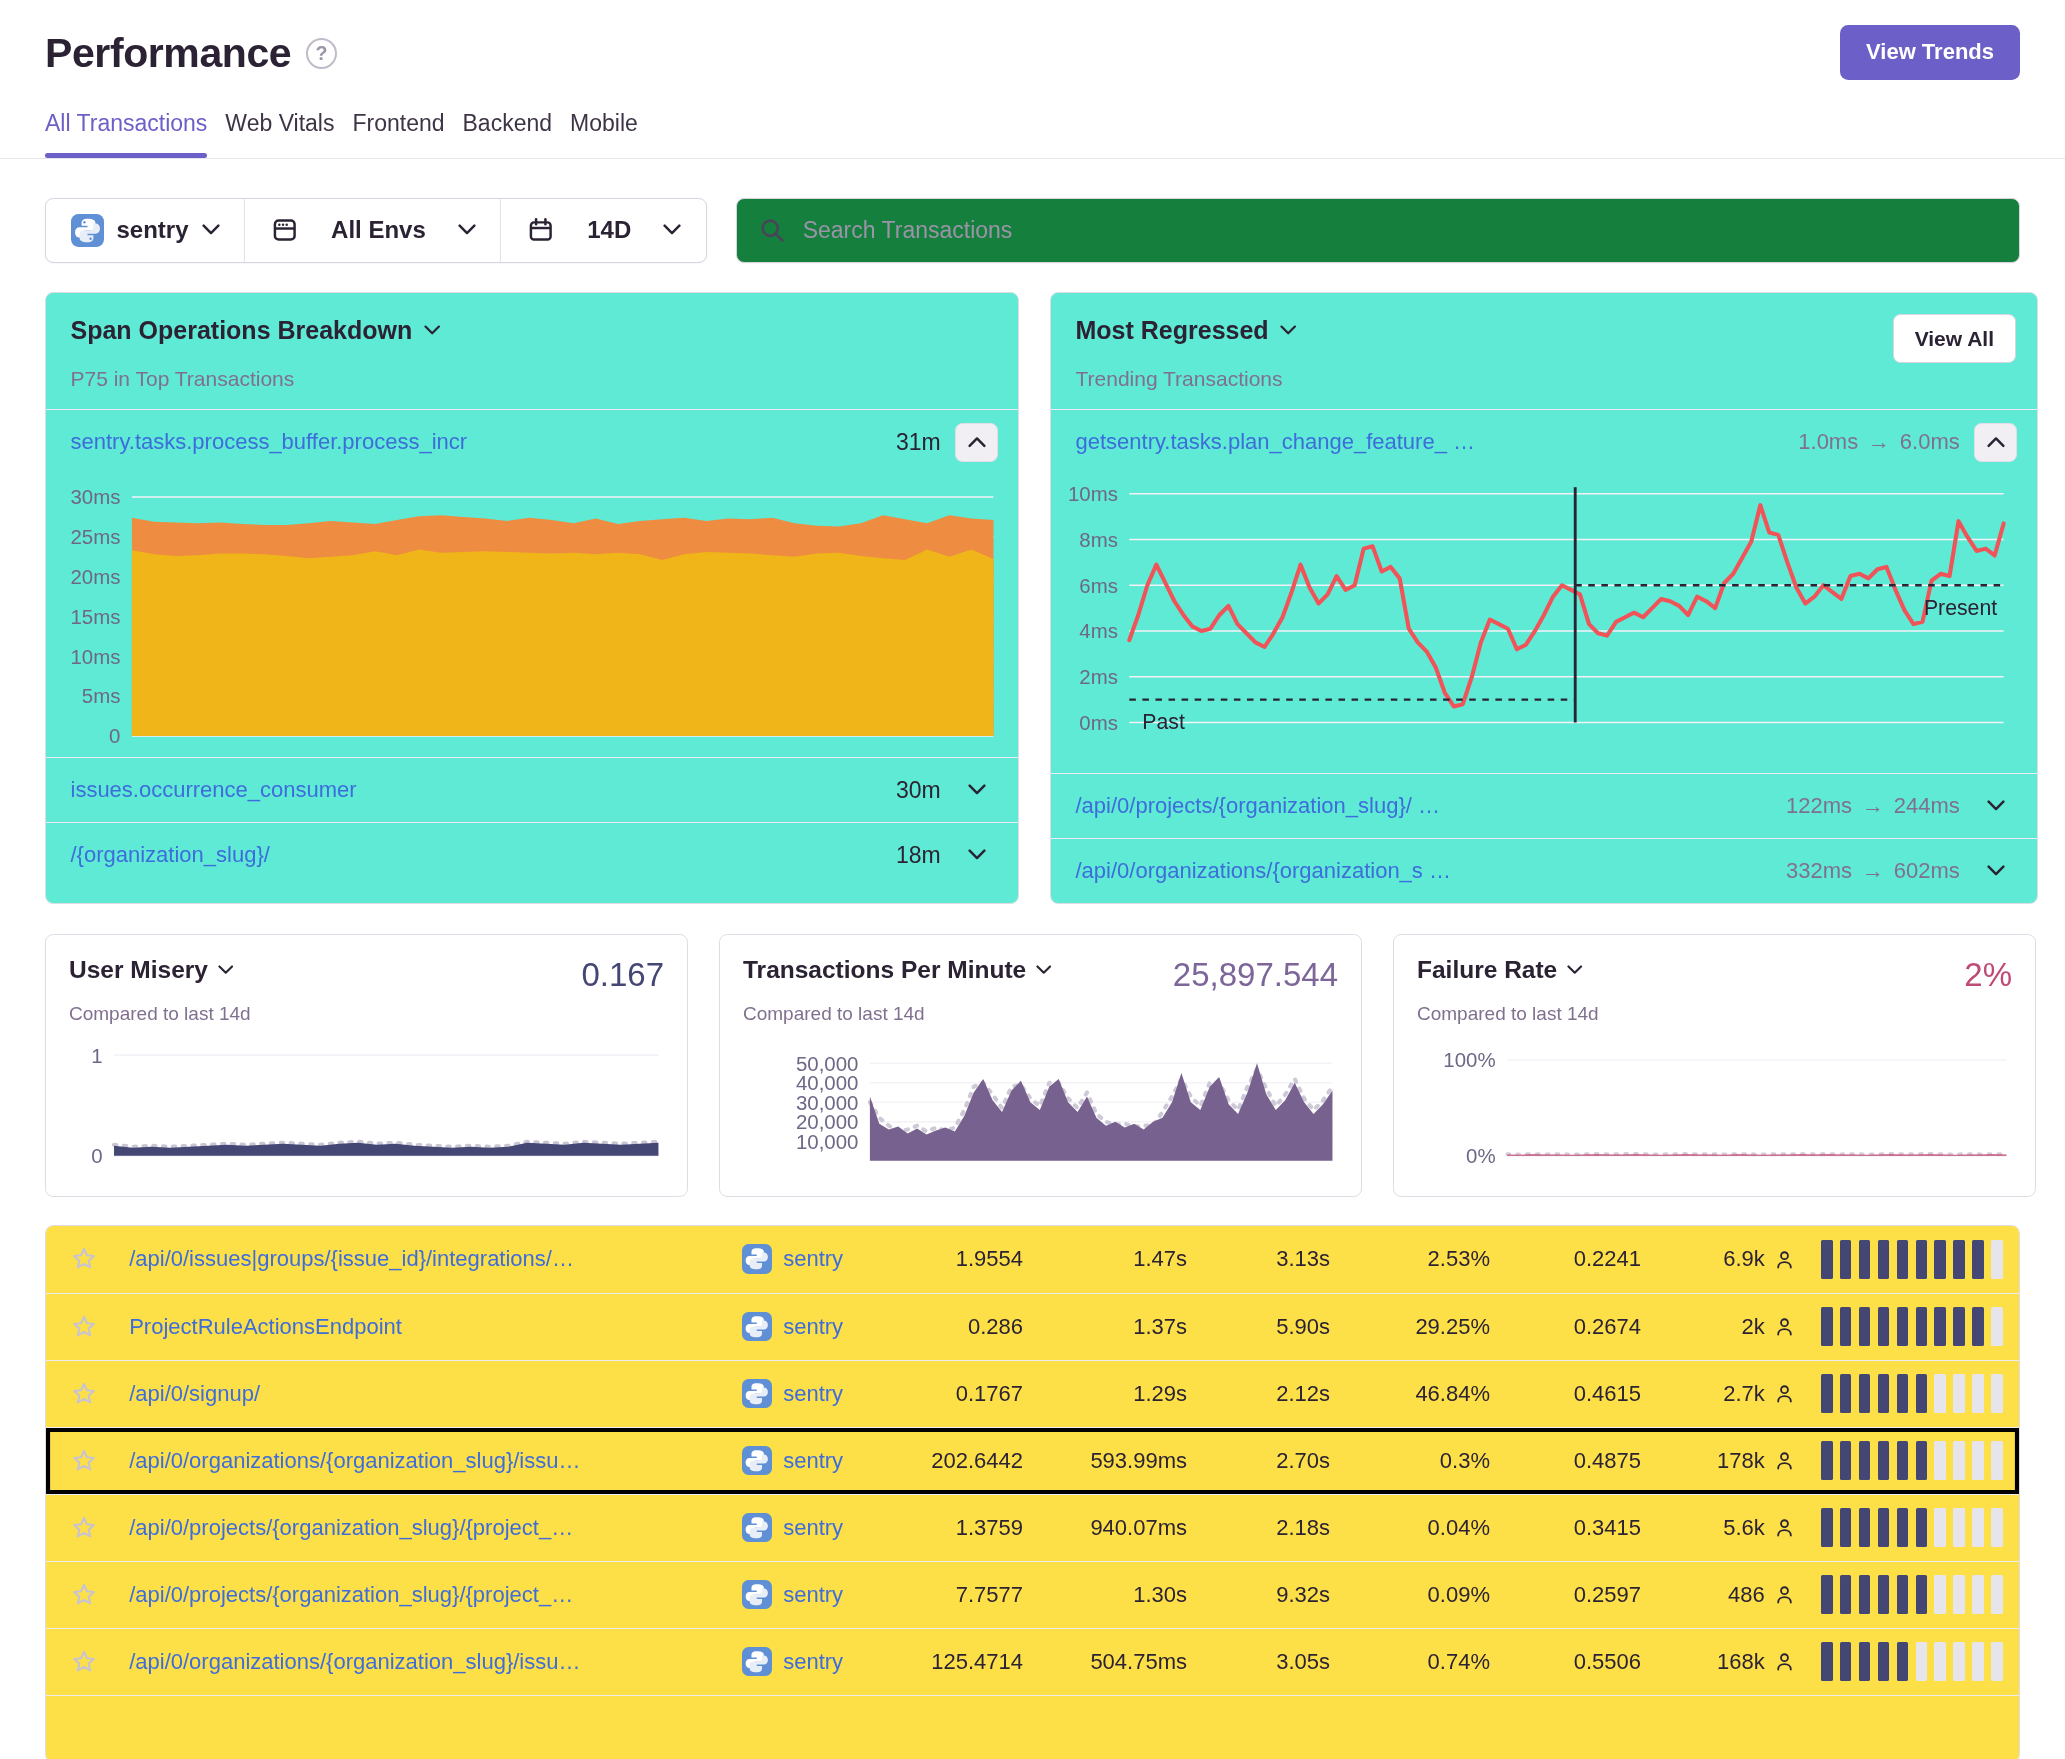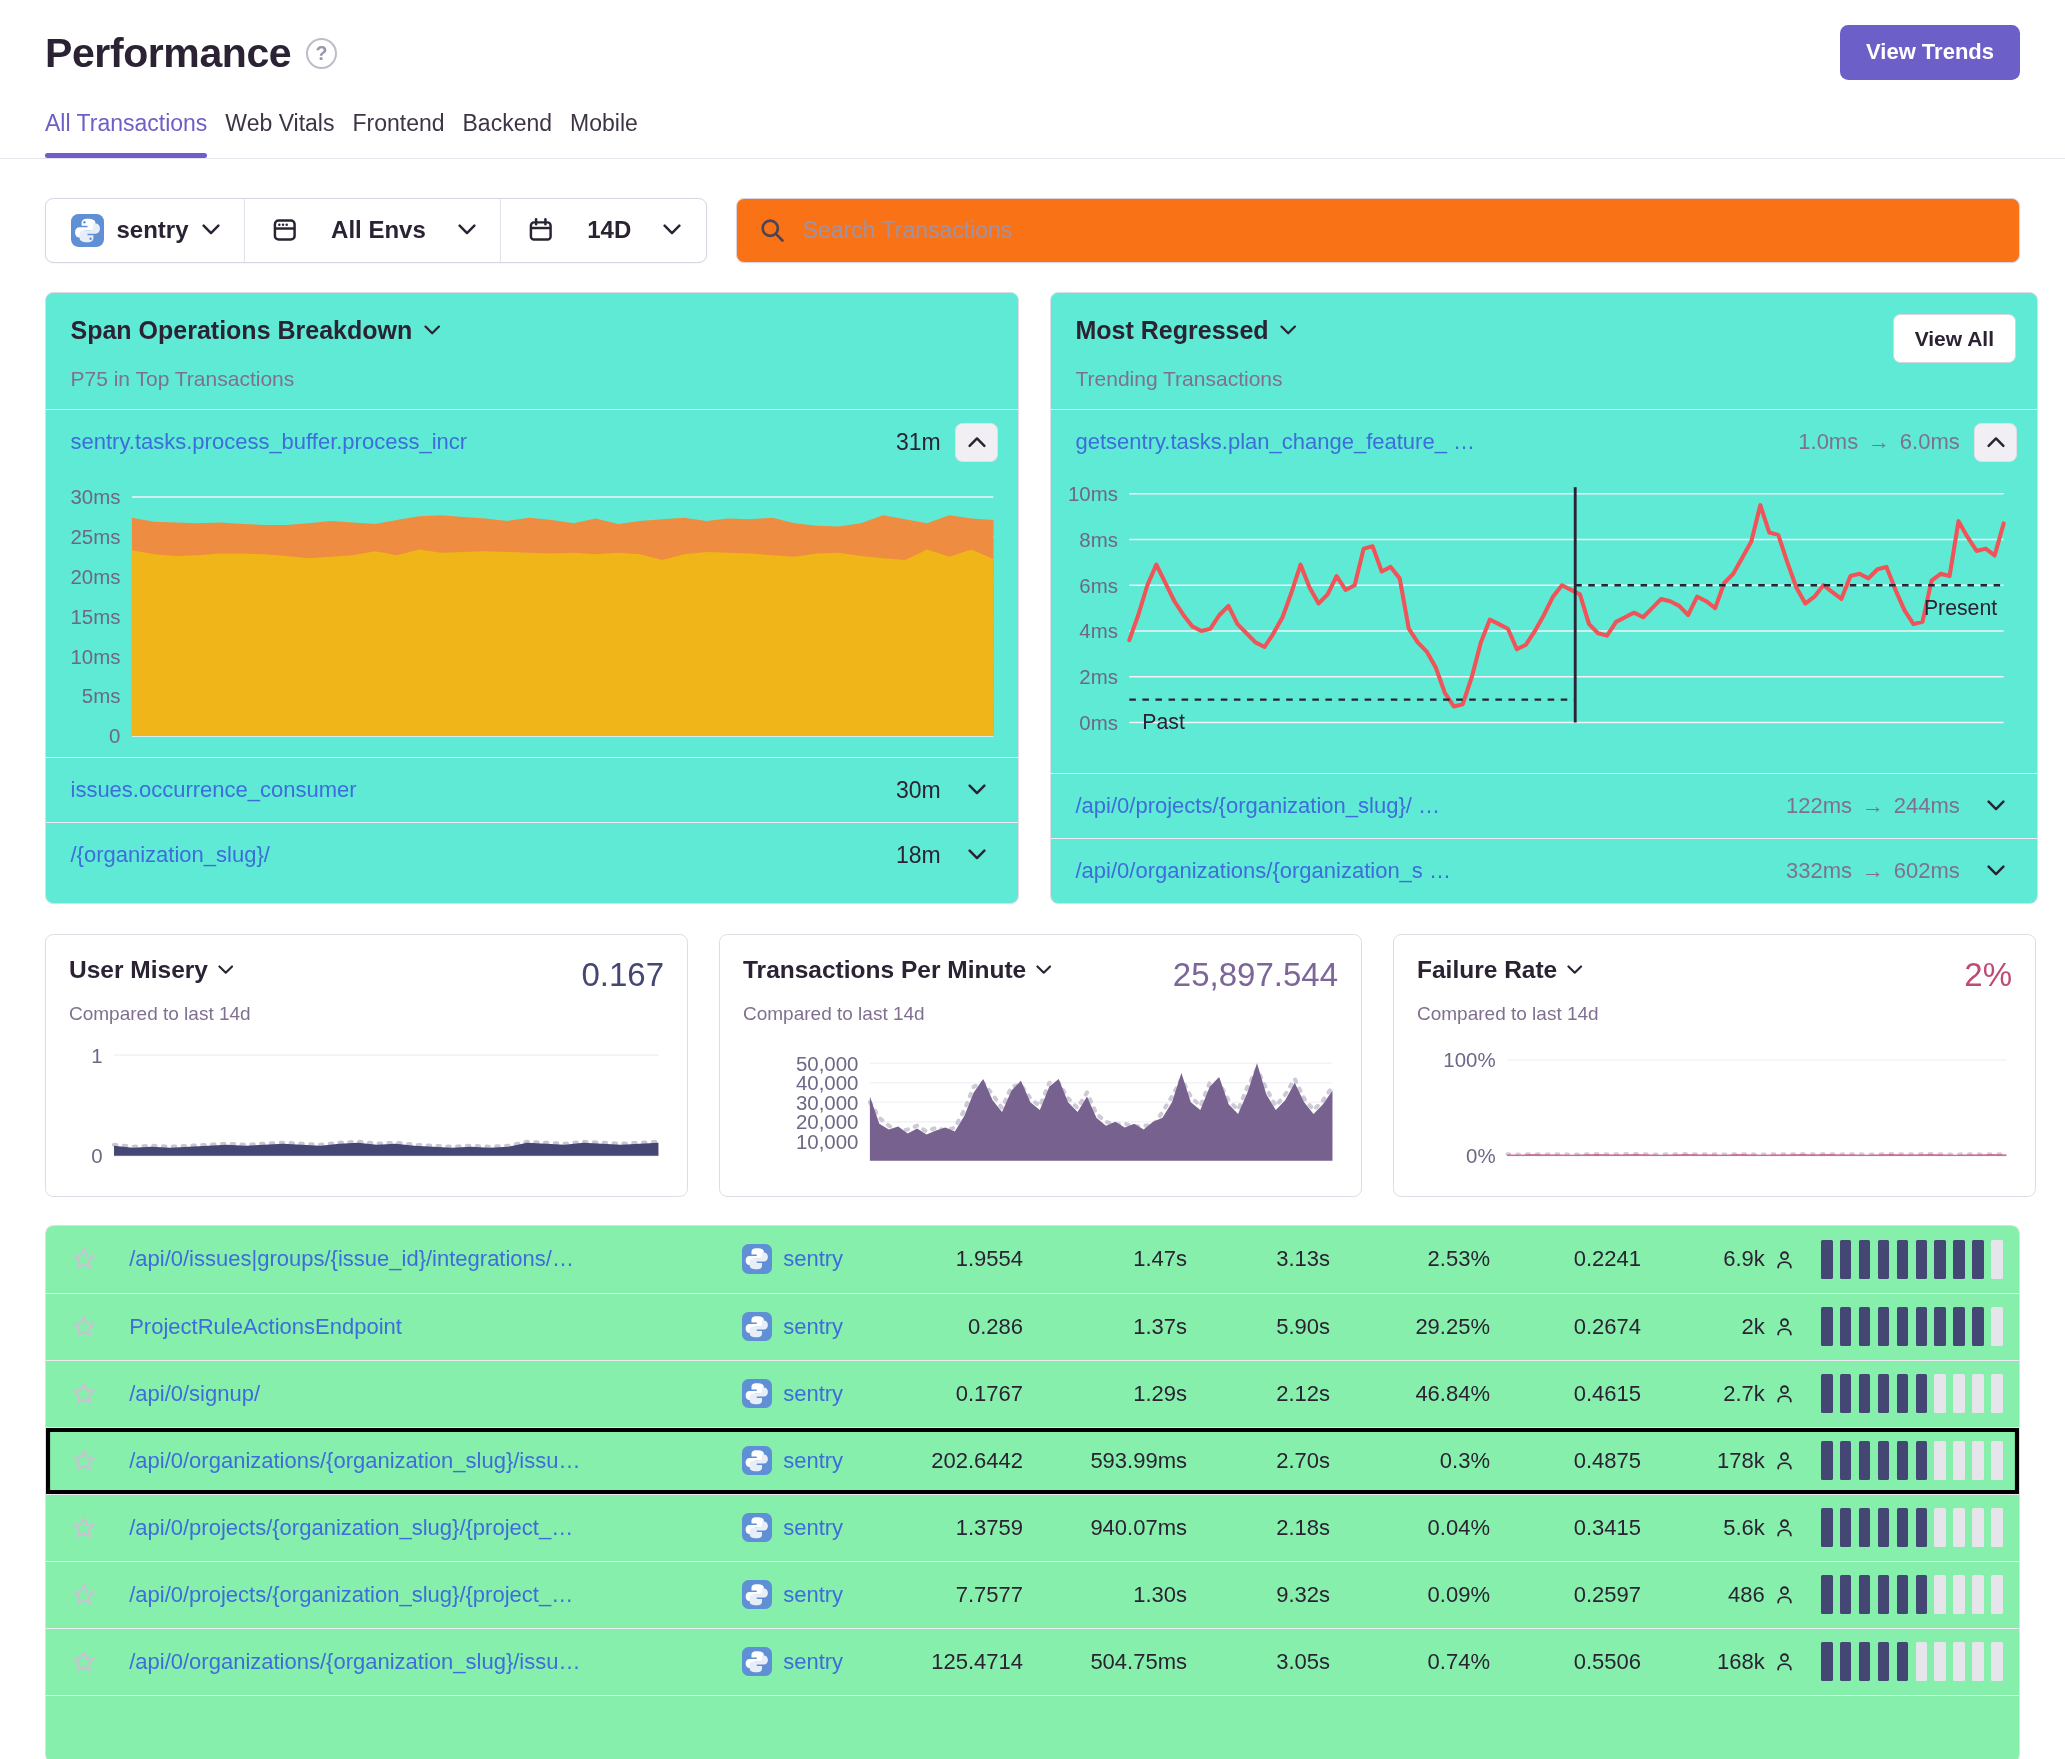--- a/index.html
+++ b/index.html
@@ -28,21 +28,21 @@
 
   
   .filter-row { display:flex; gap:29.5px; padding:39px 45px 0 45px; }
   .segmented { display:flex; align-items:stretch; border:0.8px solid #d9d4df; border-radius:8.2px;
     background:#fff; height:65px; box-shadow:0 0.8px 1.6px rgba(43,34,51,.04); }
   .seg { display:flex; align-items:center; gap:13px; padding:0 24.5px; font-size:24px;
     font-weight:600; color:#2b2233; cursor:pointer; }
   .seg + .seg { border-left:0.8px solid #e4e0e9;gap:32px; }
   .proj-badge { width:33px; height:33px; border-radius:7.4px; background:#5f8fd4; flex:0 0 auto; }
   .search-box { flex:1; display:flex; align-items:center; gap:16.4px; border:0.8px solid #d9d4df;
-    border-radius:8.2px; height:65px; padding:0 21px; background:#f97316;
+    border-radius:8.2px; height:65px; padding:0 21px; background:#15803d;
     box-shadow:0 0.8px 1.6px rgba(43,34,51,.04); }
   .search-box input { border:none; outline:none; flex:1; font-size:23px; color:#2b2233;
     font-family:inherit; background:transparent; }
   .search-box input::placeholder { color:#9d93a8; }
 
   
   .charts-row { display:flex; gap:31px; padding:29.5px 45px 0 45px; }
   .panel { border:0.8px solid #e0dce5; border-radius:8.2px; background:#5eead4; position:relative; }
   .panel.left { width:974px; }
   .panel.right { width:988px; }
@@ -78,21 +78,21 @@
 
   
   .table-wrap { margin:28px 45px 0 45px; border:0.8px solid #e0dce5; border-radius:8.2px;
     background:#fff; overflow:hidden; }
   .t-row { display:grid;
     grid-template-columns:75px minmax(0,1fr) 176px 131px 164px 143px 160px 151px 155px 205px;
     align-items:center; height:67px; }
   .t-head { height:70px; background:#faf9fb; border-bottom:0.8px solid #e0dce5; }
   .t-head .cell { font-size:18px; font-weight:700; letter-spacing:0.7px; color:#5a5262;
     text-transform:uppercase; }
-  .t-body .t-row { border-top:0.8px solid #edebf1; cursor:pointer; background:#86efac; }
+  .t-body .t-row { border-top:0.8px solid #edebf1; cursor:pointer; background:#fde047; }
   .t-body .t-row:first-child { border-top:none; }
   .t-row.highlighted { box-shadow:inset 0 0 0 4.1px #000; }
   .cell { padding:0 8.2px; font-size:22px; color:#2b2233; overflow:hidden;
     white-space:nowrap; text-overflow:ellipsis; }
   .cell.c-star { display:flex; justify-content:center; }
   .cell.c-tx a { font-size:22px; }
   .cell.c-proj { display:flex; align-items:center; gap:11.5px; }
   .cell.c-proj .proj-badge { width:29.5px; height:29.5px; border-radius:6.5px; }
   .cell.num { text-align:right; padding-right:18px; }
   .cell.c-users { display:flex; align-items:center; justify-content:flex-end; gap:8.2px;

